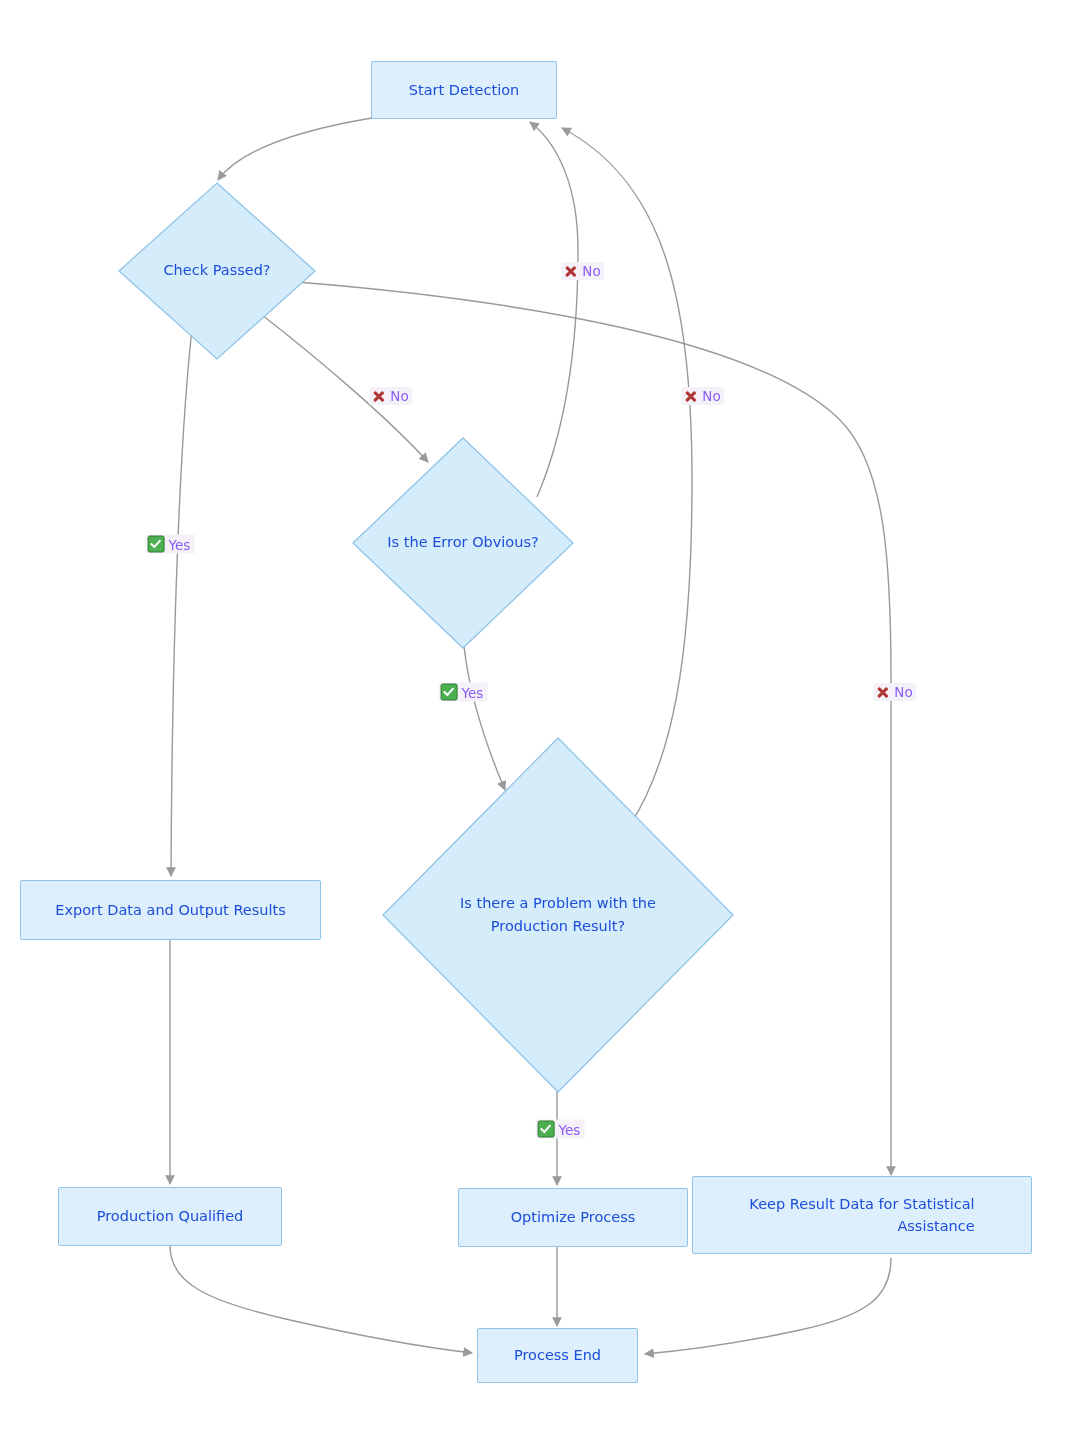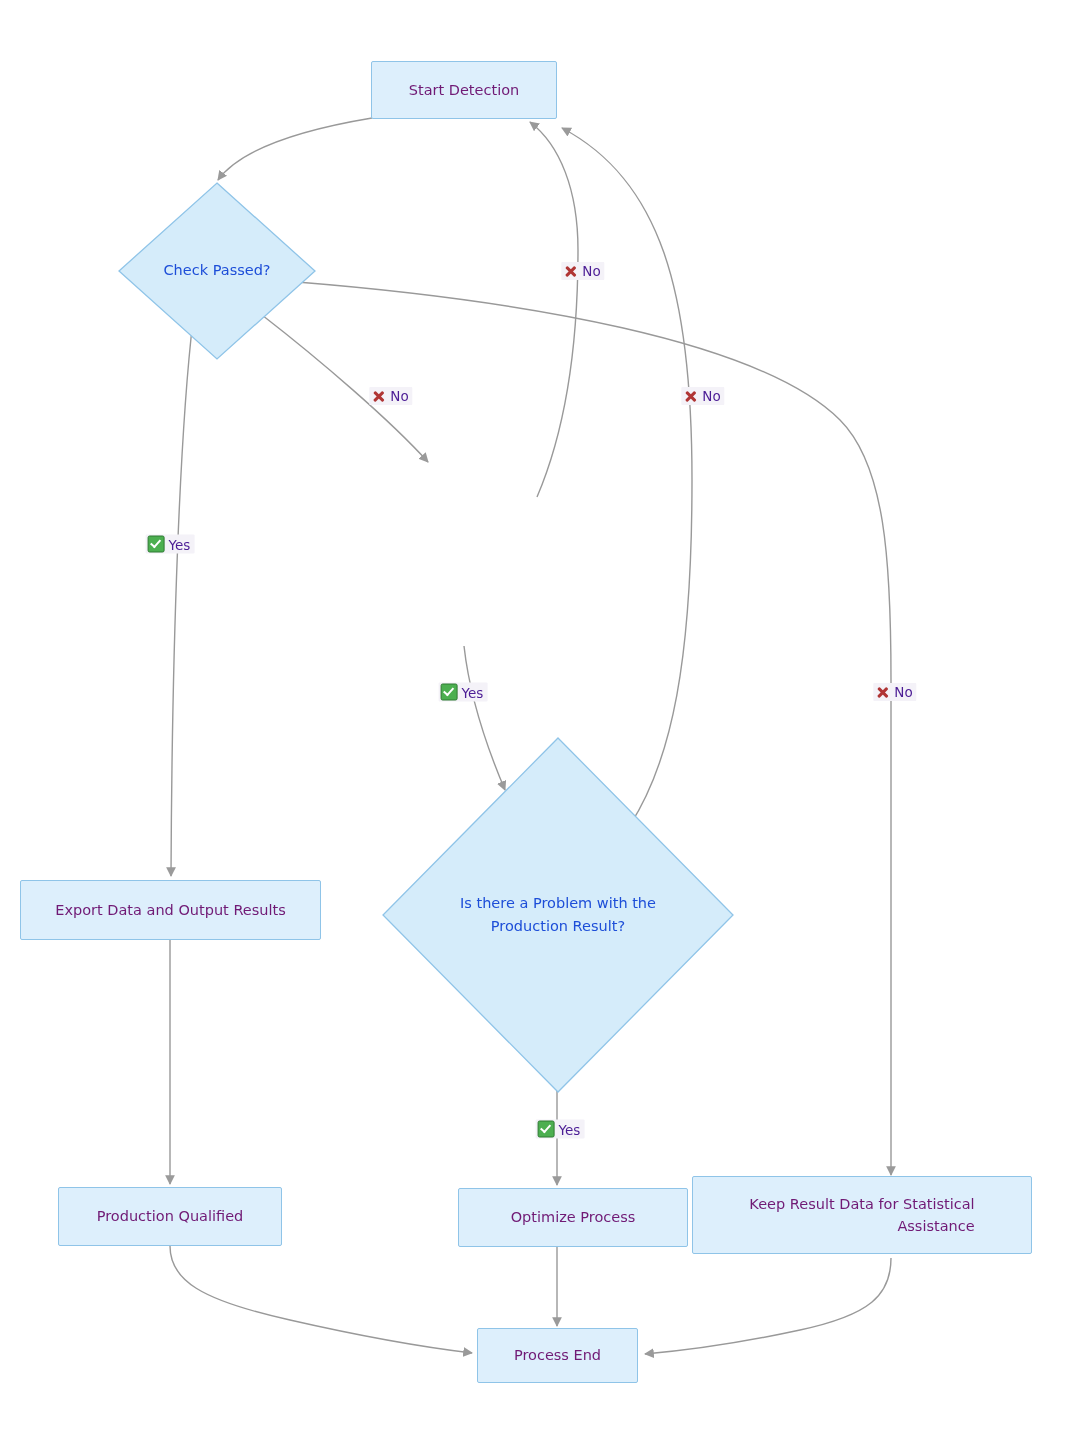--- a/index.html
+++ b/index.html
@@ -29,21 +29,21 @@
     stroke: #999999;
     stroke-width: 1.4;
   }
   .node {
     position: absolute;
     box-sizing: border-box;
     display: flex;
     align-items: center;
     justify-content: center;
     text-align: center;
-    color: #701a75;
+    color: #1d4ed8;
     font-size: 14.5px;
     line-height: 1.55;
   }
   .node-rect {
     background: #ddeffc;
     border: 1px solid #8fc4e8;
     border-radius: 2px;
     padding: 4px 10px;
   }
   .node-diamond-wrap {
@@ -75,21 +75,21 @@
     font-size: 14.5px;
     line-height: 1.6;
     pointer-events: none;
   }
   .edge-label {
     position: absolute;
     display: inline-flex;
     align-items: center;
     gap: 4px;
     background: #f4f2f8;
-    color: #4c1d95;
+    color: #8b5cf6;
     font-size: 13.5px;
     padding: 1px 4px 1px 2px;
     white-space: nowrap;
     transform: translate(-50%, -50%);
     border-radius: 1px;
   }
   .mark {
     display: inline-block;
     width: 15px;
     height: 15px;
@@ -167,20 +167,26 @@
     <span>Start Detection</span>
   </div>
 
   <div class="node-diamond-wrap" style="left:118px; top:182px; width:198px; height:178px;">
     <svg class="node-diamond-shape" viewBox="0 0 198 178" xmlns="http://www.w3.org/2000/svg">
       <polygon points="99,1 197,89 99,177 1,89"></polygon>
     </svg>
     <div class="node-diamond-label">Check Passed?</div>
   </div>
 
+  <div class="node-diamond-wrap" style="left:352px; top:437px; width:222px; height:212px;">
+    <svg class="node-diamond-shape" viewBox="0 0 222 212" xmlns="http://www.w3.org/2000/svg">
+      <polygon points="111,1 221,106 111,211 1,106"></polygon>
+    </svg>
+    <div class="node-diamond-label">Is the Error Obvious?</div>
+  </div>
 
   <div class="node-diamond-wrap" style="left:382px; top:737px; width:352px; height:356px;">
     <svg class="node-diamond-shape" viewBox="0 0 352 356" xmlns="http://www.w3.org/2000/svg">
       <polygon points="176,1 351,178 176,355 1,178"></polygon>
     </svg>
     <div class="node-diamond-label">
       <span style="display:block;">
         <span style="display:block;">Is there a Problem with the</span>
         <span style="display:block;">Production Result?</span>
       </span>

